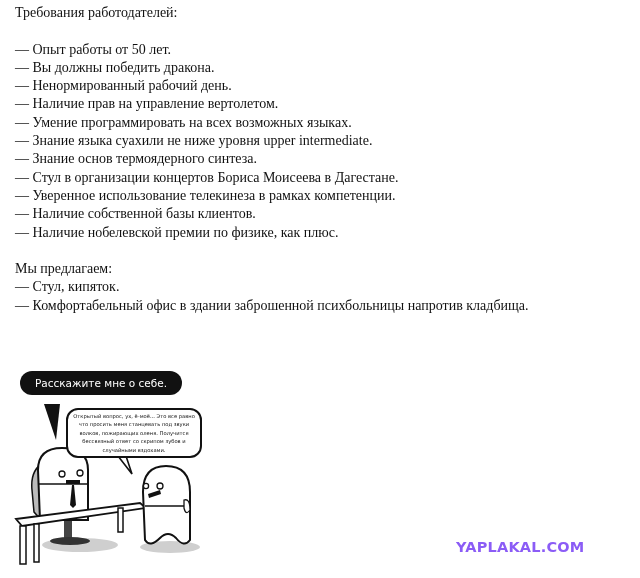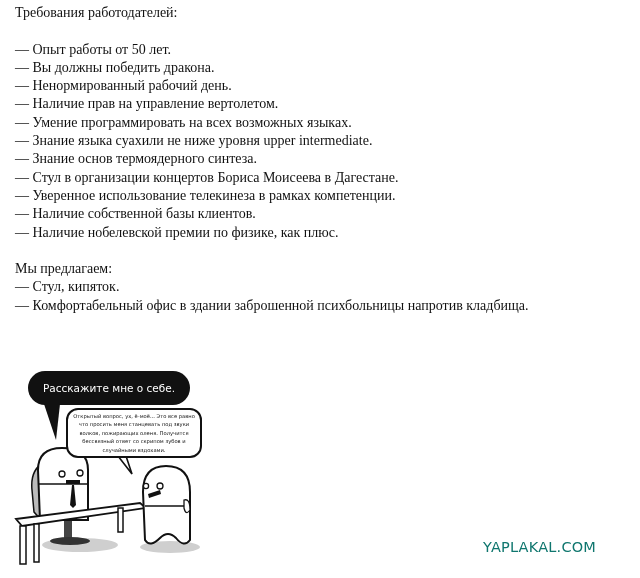--- a/index.html
+++ b/index.html
@@ -7,35 +7,35 @@
   .text-block {
     position:absolute; left:15px; top:4px;
     font-family:"Liberation Serif", serif; font-size:14px; color:#111;
     line-height:18.3px;
   }
   .title { margin:0 0 18.3px 0; }
   .item { white-space:nowrap; }
   .section-gap { height:18.3px; }
   .comic { position:absolute; left:0; top:360px; width:330px; height:218px; }
   .bubble-black {
-    position:absolute; left:28px; top:371px; width:162px; height:34px;
+    position:absolute; left:20px; top:371px; width:162px; height:24px;
     background:#111; border-radius:17px; color:#fff;
     font-family:"DejaVu Sans", sans-serif; font-size:10.5px;
     display:flex; align-items:center; justify-content:center;
   }
   .bubble-white {
     position:absolute; left:66px; top:408px; width:136px; height:50px;
     border:2px solid #111; border-radius:12px; background:#fff;
     font-family:"DejaVu Sans", sans-serif; font-size:5.2px; line-height:8.4px;
     text-align:center; color:#111; padding:2px 3px; box-sizing:border-box;
   }
   .watermark {
-    position:absolute; left:483px; top:539px;
-    font-family:"DejaVu Sans", sans-serif; font-weight:normal; font-size:14.5px;
-    color:#0f766e; letter-spacing:0.2px;
+    position:absolute; left:456px; top:539px;
+    font-family:"DejaVu Sans", sans-serif; font-weight:bold; font-size:14.5px;
+    color:#8b5cf6; letter-spacing:0.2px;
   }
 </style>
 </head>
 <body>
 
 <div class="text-block">
   <div class="title">Требования работодателей:</div>
   <div class="item">— Опыт работы от 50 лет.</div>
   <div class="item">— Вы должны победить дракона.</div>
   <div class="item">— Ненормированный рабочий день.</div>

